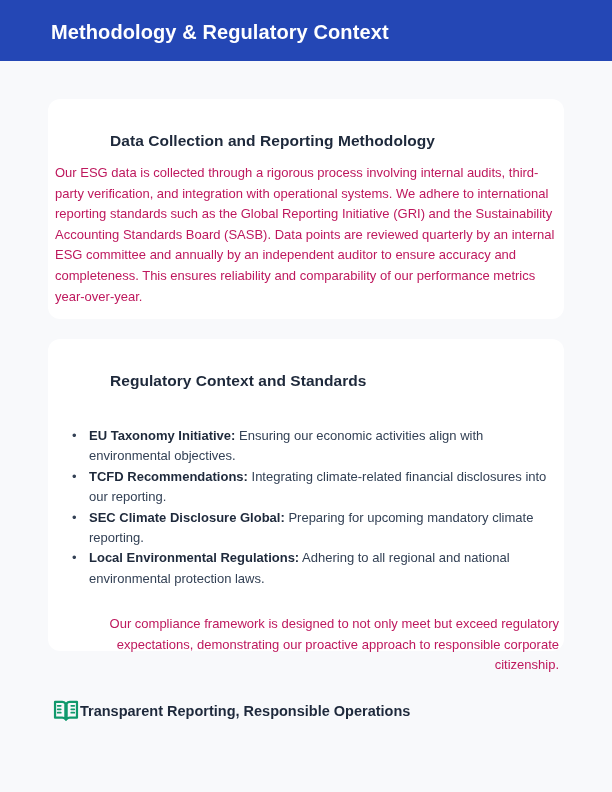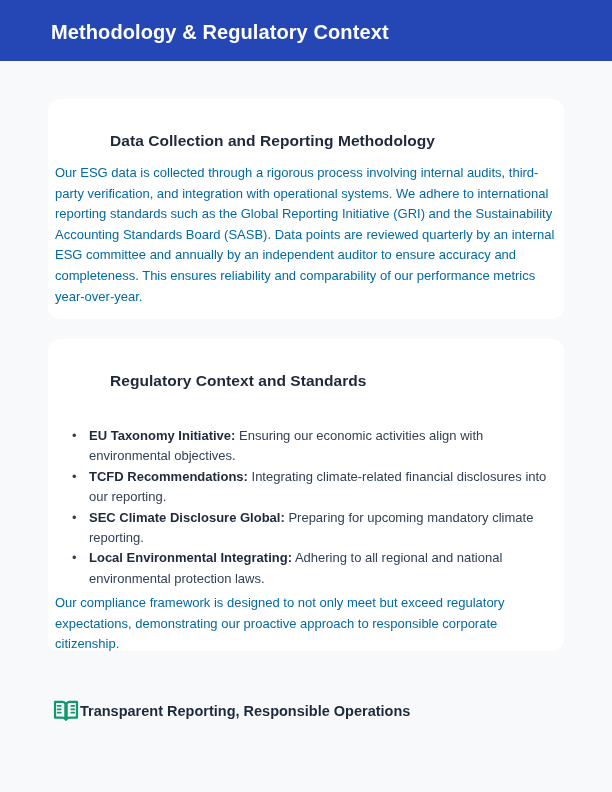--- a/index.html
+++ b/index.html
@@ -60,25 +60,25 @@
     white-space: nowrap;
     margin-left: 40px;
   }
 
   .card-body {
     position: absolute;
     left: 7px;
     width: 504px;
     font-size: 13px;
     line-height: 20.6px;
-    color: #0369a1;
+    color: #be185d;
   }
   #methodology-paragraph { top: 51px; }
   #regulatory-intro      { top: 46px; }
-  #regulatory-closing    { top: 241px; }
+  #regulatory-closing    { top: 262px; text-align: right; }
 
   .bullet-list {
     position: absolute;
     left: 7px;
     top: 87px;
     width: 504px;
     margin: 0;
     padding: 0;
     list-style: none;
   }
@@ -149,21 +149,21 @@
     </li>
     <li class="bullet-item">
       <span class="bullet-term">TCFD Recommendations:</span>
       <span>Integrating climate-related financial disclosures into our reporting.</span>
     </li>
     <li class="bullet-item">
       <span class="bullet-term">SEC Climate Disclosure Global:</span>
       <span>Preparing for upcoming mandatory climate reporting.</span>
     </li>
     <li class="bullet-item">
-      <span class="bullet-term">Local Environmental Integrating:</span>
+      <span class="bullet-term">Local Environmental Regulations:</span>
       <span>Adhering to all regional and national environmental protection laws.</span>
     </li>
   </ul>
 
   <p class="card-body" id="regulatory-closing">Our compliance framework is designed to not only meet but exceed regulatory expectations, demonstrating our proactive approach to responsible corporate citizenship.</p>
 </section>
 
 <div class="footer-row">
   <svg class="book-icon" viewBox="0 0 24 24">
     <path d="M2.6 4.2h6.1c1.2 0 2.2 0.6 2.8 1.4v13.3c-0.6-0.7-1.6-1.2-2.8-1.2H2.6z" fill="none" stroke="#10996c" stroke-width="1.9" stroke-linejoin="round"></path>

